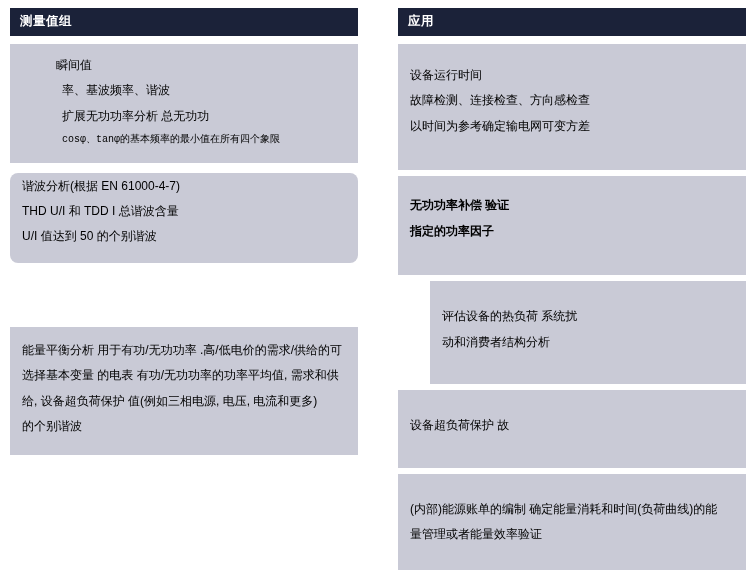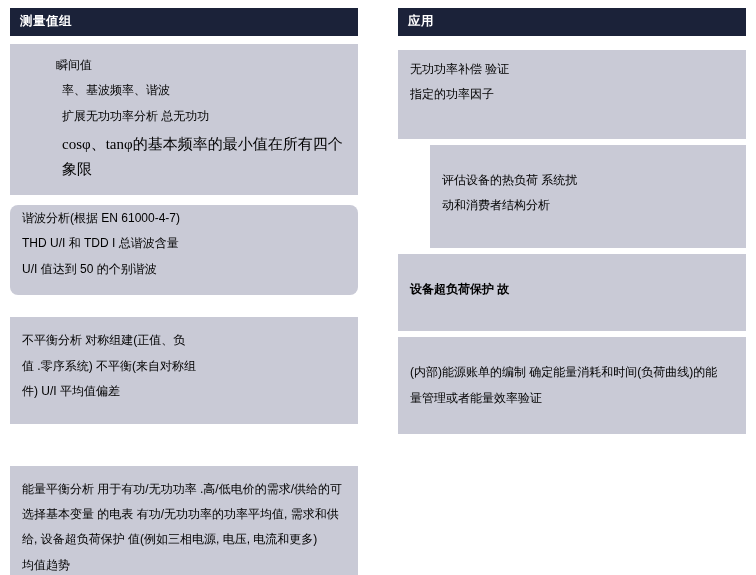--- a/index.html
+++ b/index.html
@@ -51,22 +51,22 @@
   .block p {
     margin: 0 0 6px 0;
   }
   .block p:last-child {
     margin-bottom: 0;
   }
   .gap-sm { height: 8px; }
   .gap-md { height: 10px; }
   .gap-lg { height: 14px; }
   .mono-inline {
-    font-family: Liberation Serif, serif;
-    font-size: 15px;
+    font-family: Liberation Mono, monospace;
+    font-size: 10px;
   }
   .indent {
     padding-left: 6px;
   }
   .block.first-left {
     padding-top: 12px;
     padding-bottom: 12px;
   }
 </style>
 </head>
@@ -90,61 +90,61 @@
     <div class="gap-md"></div>
 
     <div class="block" style="padding-top:4px;padding-bottom:16px;border-radius:8px;">
       <p>谐波分析(根据 EN 61000-4-7)</p>
       <p>THD U/I 和 TDD I 总谐波含量</p>
       <p>U/I 值达到 50 的个别谐波</p>
     </div>
 
     <div class="gap-lg" style="height:22px;"></div>
 
-    <div class="block" style="padding-top:14px;padding-bottom:22px;">
-      <p>不平衡分析  对称组建(正值、负</p>
-      <p>值 .零序系统) 不平衡(来自对称组</p>
-      <p>件) U/I 平均值偏差</p>
-    </div>
 
     <div class="gap-lg" style="height:16px;"></div>
 
     <div class="block" style="padding-top:14px;padding-bottom:18px;margin-top:26px;">
       <p>能量平衡分析  用于有功/无功功率 .高/低电价的需求/供给的可</p>
       <p>选择基本变量  的电表  有功/无功功率的功率平均值, 需求和供</p>
       <p>给, 设备超负荷保护  值(例如三相电源, 电压, 电流和更多)</p>
-      <p>均值趋势</p>
+      <p>的个别谐波</p>
     </div>
 
   </div>
 
   <div class="col col-right">
 
     <div class="header">应用</div>
 
     <div class="gap-sm"></div>
 
+    <div class="block" style="padding-top:22px;padding-bottom:34px;">
+      <p>设备运行时间</p>
+      <p>故障检测、连接检查、方向感检查</p>
+      <p>以时间为参考确定输电网可变方差</p>
+    </div>
 
     <div class="gap-sm" style="height:6px;"></div>
 
-    <div class="block" style="padding-top:10px;padding-bottom:34px;">
+    <div class="block" style="padding-top:20px;padding-bottom:34px;font-weight:bold;">
       <p>无功功率补偿  验证</p>
       <p>指定的功率因子</p>
     </div>
 
     <div class="gap-sm" style="height:6px;"></div>
 
     <div class="block" style="padding-top:26px;padding-bottom:32px;margin-left:32px;">
       <p>评估设备的热负荷  系统扰</p>
       <p>动和消费者结构分析</p>
     </div>
 
     <div class="gap-sm" style="height:6px;"></div>
 
-    <div class="block" style="padding-top:26px;padding-bottom:32px;font-weight:bold;">
+    <div class="block" style="padding-top:26px;padding-bottom:32px;">
       <p>设备超负荷保护  故</p>
     </div>
 
     <div class="gap-sm" style="height:6px;"></div>
 
     <div class="block" style="padding-top:26px;padding-bottom:26px;">
       <p>(内部)能源账单的编制  确定能量消耗和时间(负荷曲线)的能</p>
       <p>量管理或者能量效率验证</p>
     </div>
 

